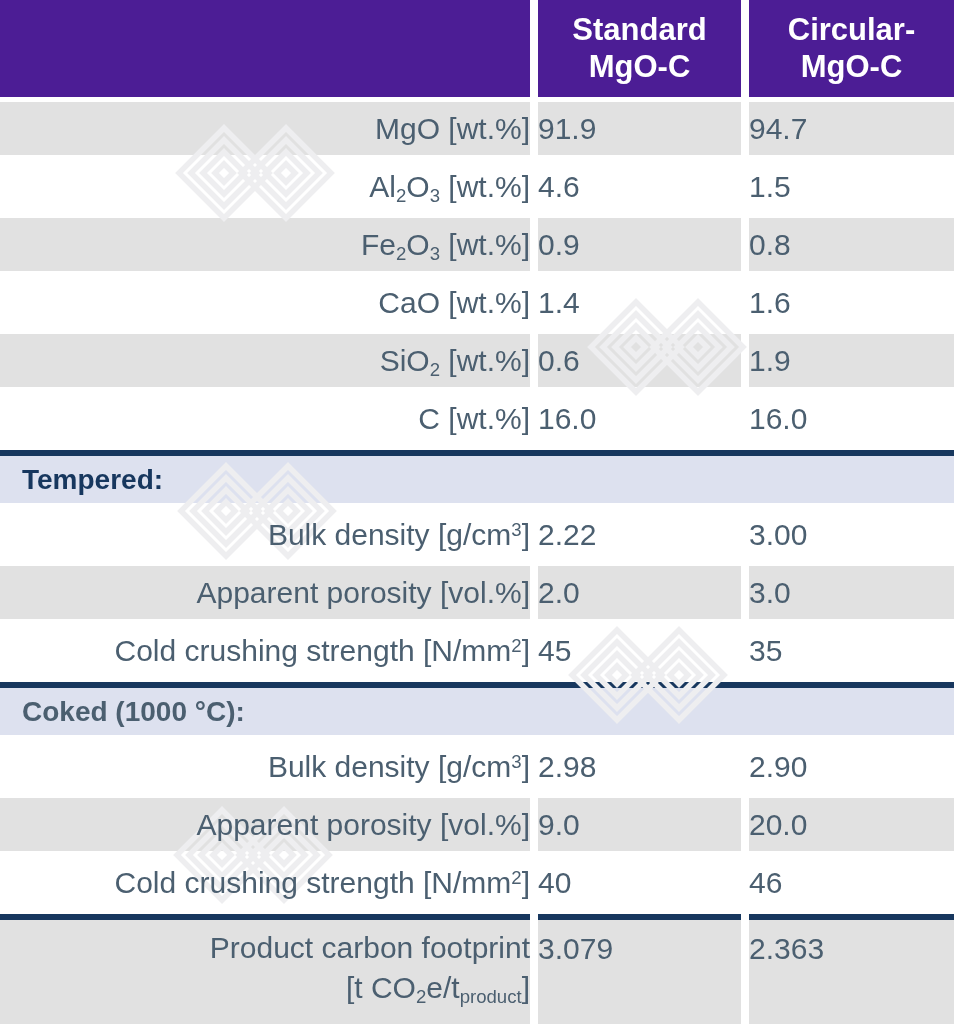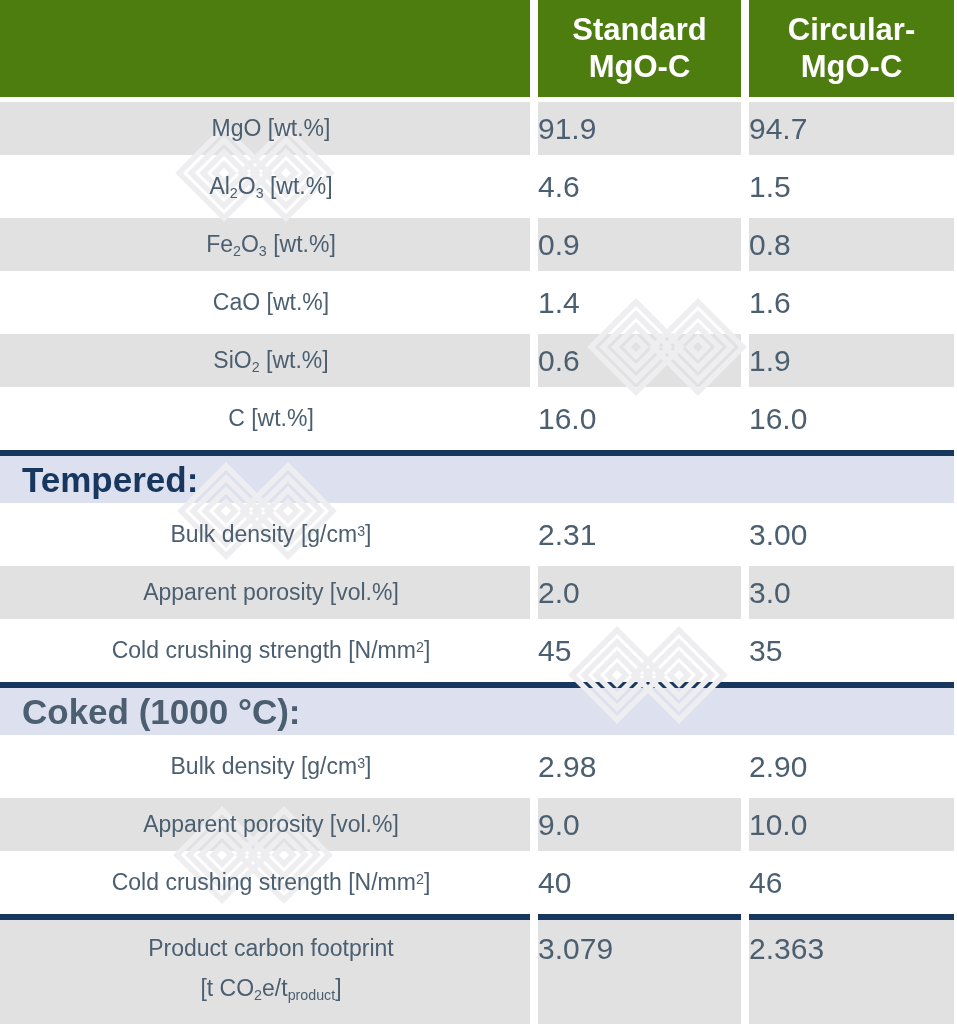--- a/index.html
+++ b/index.html
@@ -15,56 +15,56 @@
     border-collapse: separate;
     border-spacing: 0 5px;
     margin-top: -5px;
     table-layout: fixed;
     width: 954px;
   }
   td { padding: 0; }
 
   
   td.head {
-    background: #4d7c0f;
+    background: #4c1d95;
     color: #ffffff;
     font-weight: bold;
     font-size: 31px;
     line-height: 1.18;
     text-align: center;
     height: 97px;
     vertical-align: middle;
     white-space: pre-line;
   }
 
   
   tr.data td.label-cell, tr.data td.val-cell { height: 53px; vertical-align: middle; }
   td.label-cell {
-    text-align: center;
+    text-align: right;
     padding-left: 12px;
-    font-size: 23px;
+    font-size: 30px;
     color: #4b5f70;
     white-space: pre-line;
   }
   td.val-cell {
     text-align: left;
     font-size: 30px;
     color: #4b5f70;
   }
   tr.gray td.label-cell, tr.gray td.val-cell { background: #e1e1e1; }
   td.gutter { background: transparent; }
 
   
   td.section-cell {
     background: #dde1ef;
     border-top: 6px solid #17375e;
     height: 47px;
     vertical-align: middle;
     font-weight: bold;
-    font-size: 35px;
+    font-size: 28px;
     padding-left: 22px;
   }
   .accent-navy  { color: #17375e; }
   .accent-slate { color: #4b5f70; }
 
   
   tr.footer td.label-cell, tr.footer td.val-cell {
     border-top: 6px solid #17375e;
     height: 104px;
     vertical-align: top;
@@ -151,21 +151,21 @@
       <td class="val-cell"><span class="t">16.0</span></td>
       <td class="gutter"></td>
       <td class="val-cell"><span class="t">16.0</span></td>
     </tr>
         <tr>
       <td class="section-cell" colspan="5"><span class="t accent-navy">Tempered:</span></td>
     </tr>
         <tr class="data">
       <td class="label-cell"><span class="t">Bulk density [g/cm<sup>3</sup>]</span></td>
       <td class="gutter"></td>
-      <td class="val-cell"><span class="t">2.31</span></td>
+      <td class="val-cell"><span class="t">2.22</span></td>
       <td class="gutter"></td>
       <td class="val-cell"><span class="t">3.00</span></td>
     </tr>
         <tr class="data gray">
       <td class="label-cell"><span class="t">Apparent porosity [vol.%]</span></td>
       <td class="gutter"></td>
       <td class="val-cell"><span class="t">2.0</span></td>
       <td class="gutter"></td>
       <td class="val-cell"><span class="t">3.0</span></td>
     </tr>
@@ -184,21 +184,21 @@
       <td class="gutter"></td>
       <td class="val-cell"><span class="t">2.98</span></td>
       <td class="gutter"></td>
       <td class="val-cell"><span class="t">2.90</span></td>
     </tr>
         <tr class="data gray">
       <td class="label-cell"><span class="t">Apparent porosity [vol.%]</span></td>
       <td class="gutter"></td>
       <td class="val-cell"><span class="t">9.0</span></td>
       <td class="gutter"></td>
-      <td class="val-cell"><span class="t">10.0</span></td>
+      <td class="val-cell"><span class="t">20.0</span></td>
     </tr>
         <tr class="data">
       <td class="label-cell"><span class="t">Cold crushing strength [N/mm<sup>2</sup>]</span></td>
       <td class="gutter"></td>
       <td class="val-cell"><span class="t">40</span></td>
       <td class="gutter"></td>
       <td class="val-cell"><span class="t">46</span></td>
     </tr>
         <tr class="data gray footer">
       <td class="label-cell"><span class="t">Product carbon footprint

